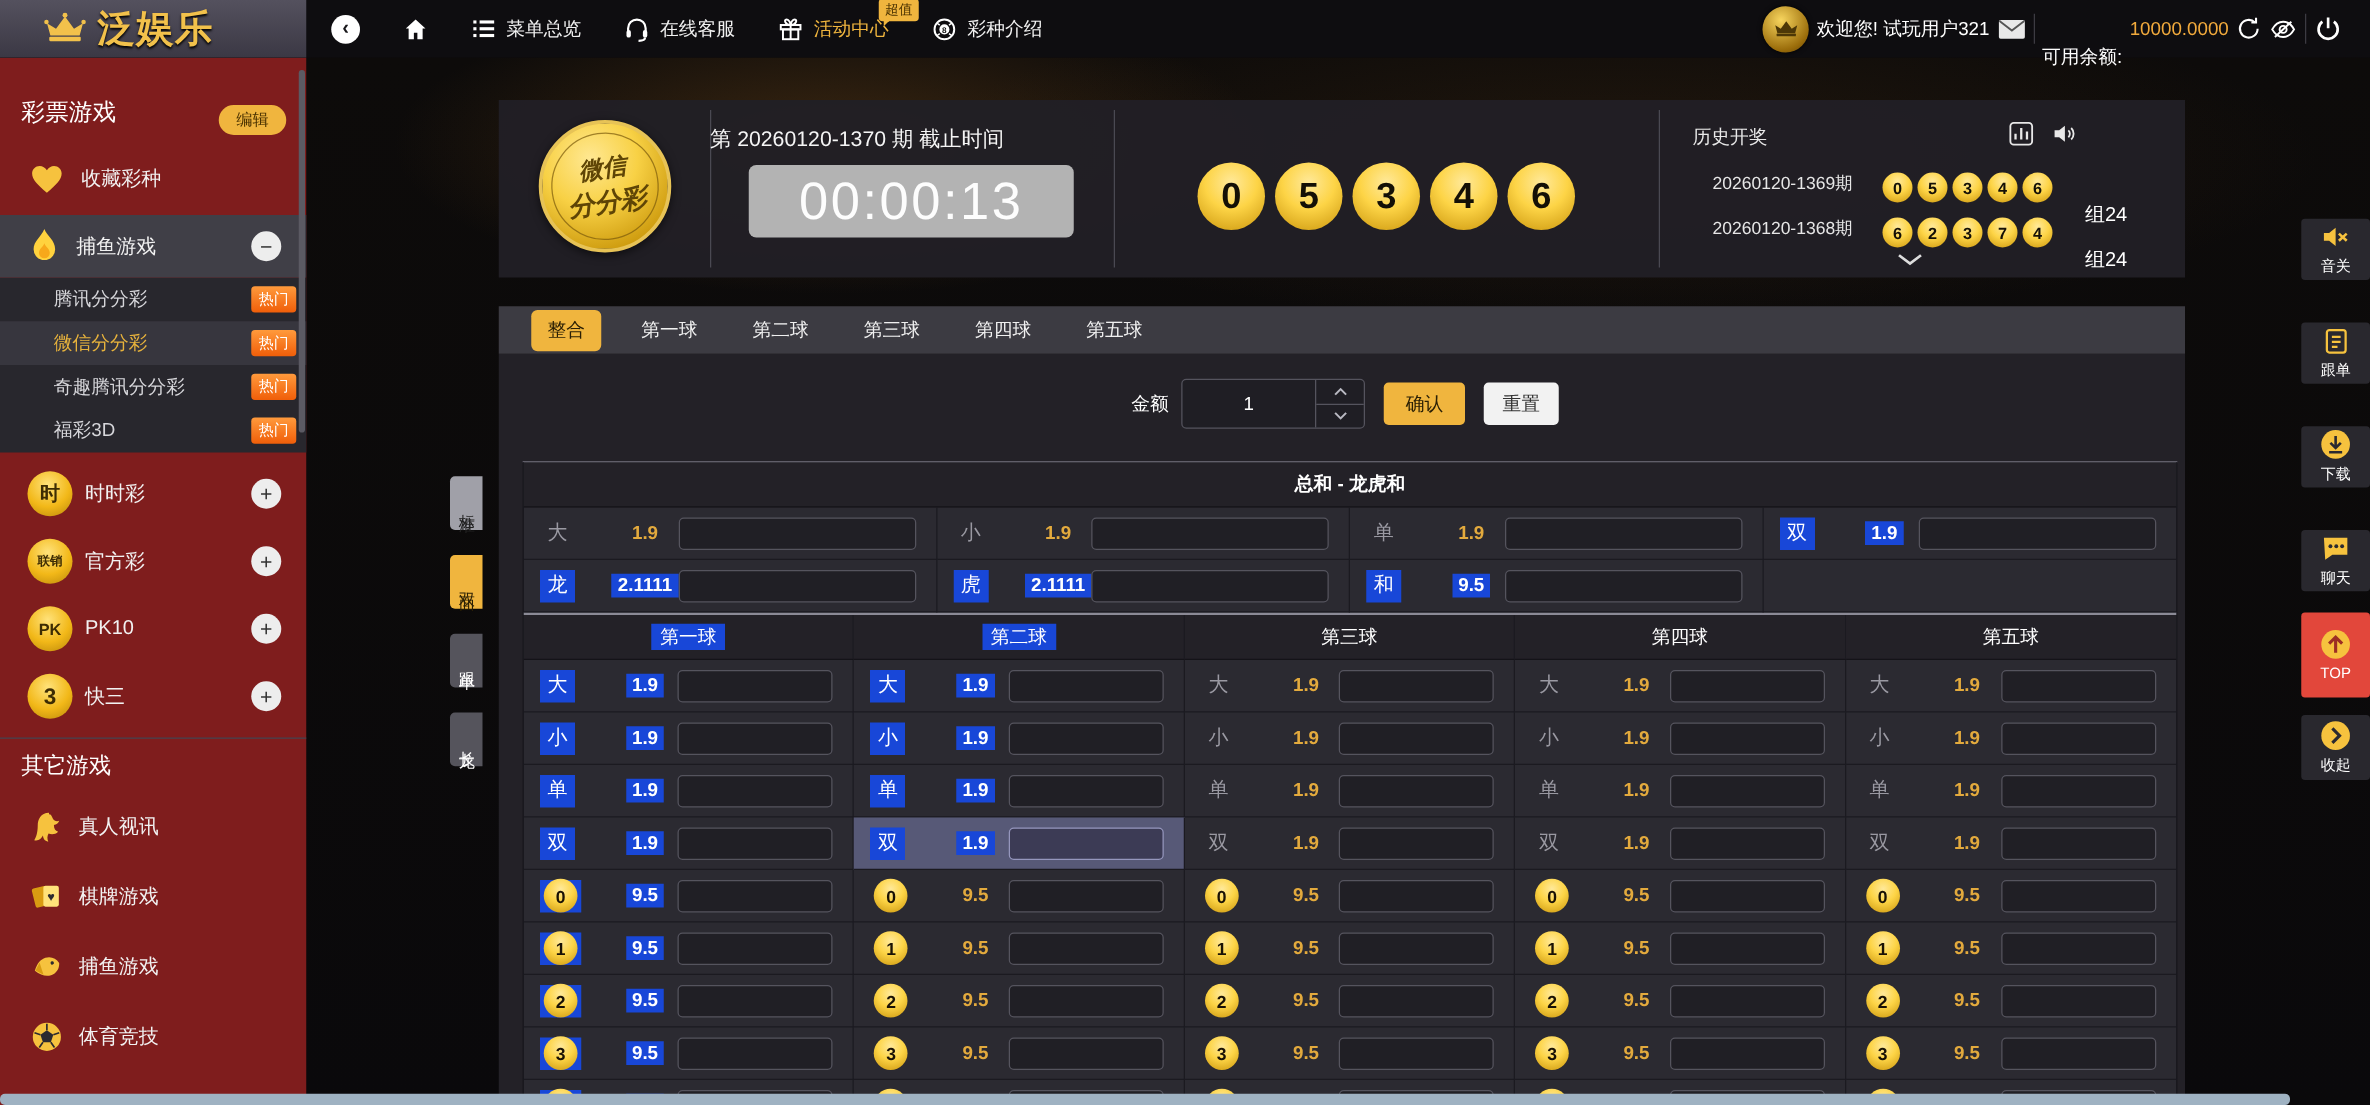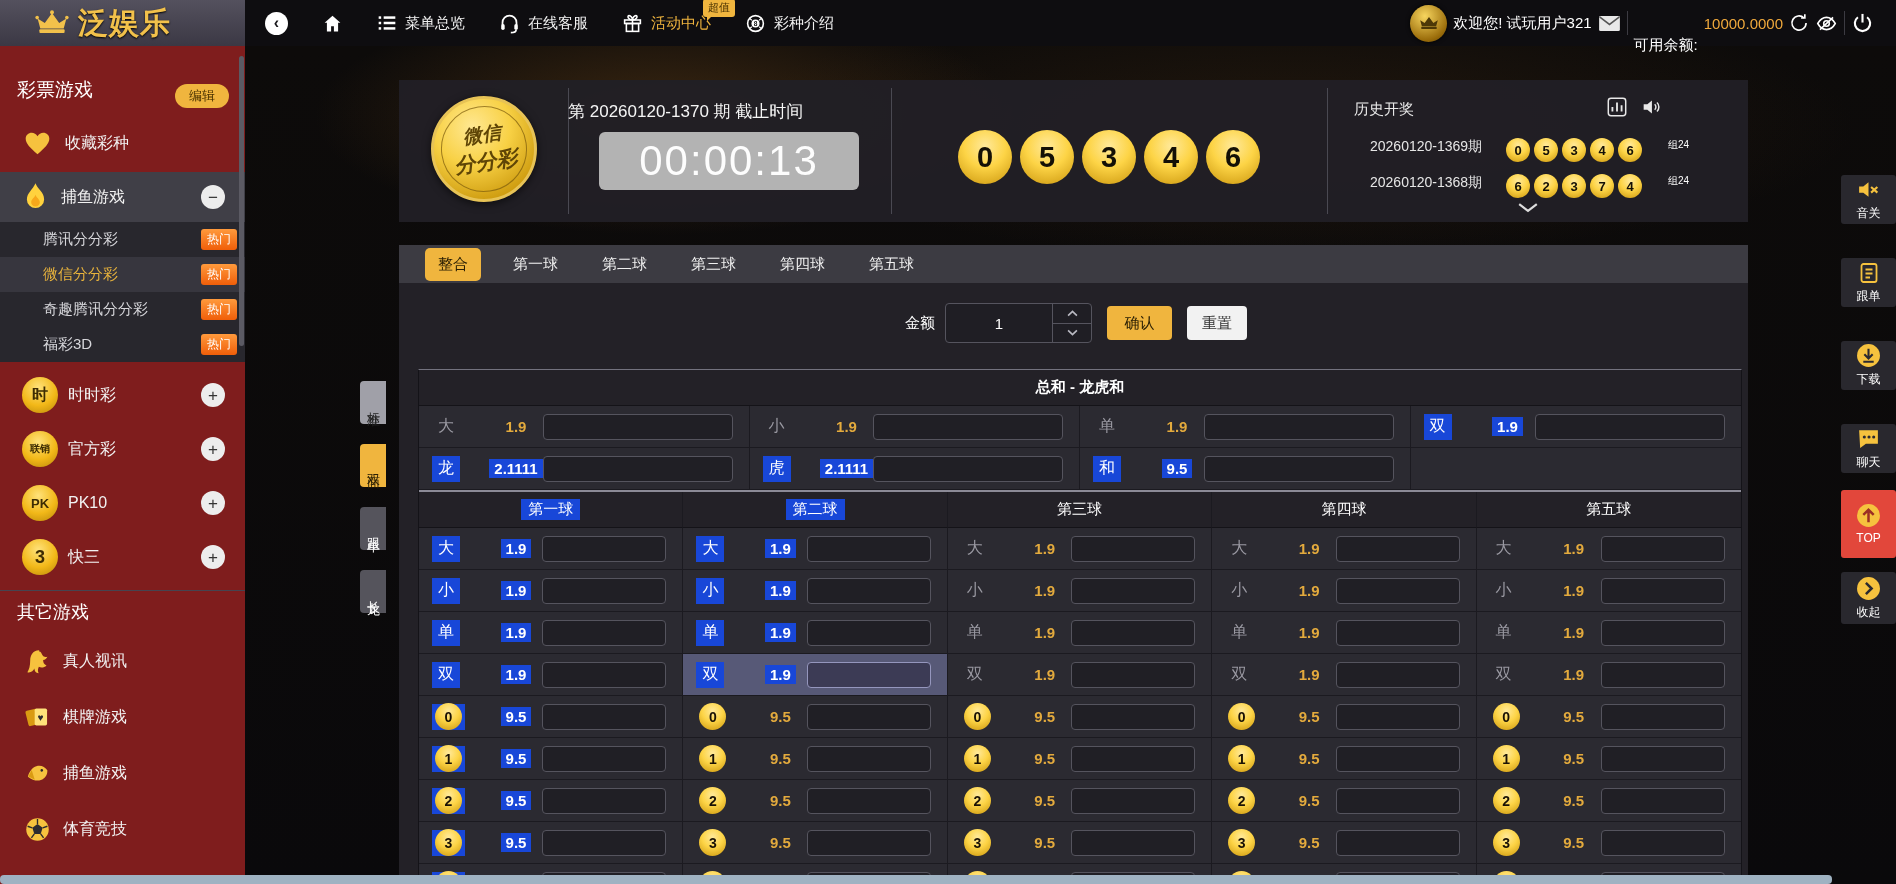--- a/index.html
+++ b/index.html
@@ -69,21 +69,21 @@
   .ball-lg{width:54px;height:54px;border-radius:50%;background:radial-gradient(circle at 50% 30%,#ffe99a 0%,#fdd446 45%,#c9940b 100%);
            display:flex;align-items:center;justify-content:center;font-size:29px;font-weight:bold;color:#141006;}
   .sec4{position:absolute;left:928px;top:0;width:421px;height:142px;}
   .hist-title{position:absolute;left:27px;top:20px;font-size:15px;color:#e9e9e9;}
   .hist-ic{position:absolute;top:16px;cursor:pointer;}
   .hist-row{position:absolute;left:43px;height:26px;display:flex;align-items:flex-start;}
   .hist-period{width:136px;font-size:14px;color:#e6e6e6;}
   .hist-balls{display:flex;gap:4px;}
   .ball-sm{width:24px;height:24px;border-radius:50%;background:radial-gradient(circle at 50% 30%,#ffe99a 0%,#fdd446 45%,#c9940b 100%);
            display:flex;align-items:center;justify-content:center;font-size:13px;font-weight:bold;color:#141006;}
-  .hist-group{margin-left:26px;font-size:10px;color:#fff;}
+  .hist-group{margin-left:26px;font-size:16px;color:#fff;margin-top:24px;}
   .hist-chevron{position:absolute;left:190px;top:122px;cursor:pointer;}
   
   .play-tabs{position:absolute;left:399px;top:245px;width:1349px;height:38px;background:#3c3b42;display:flex;align-items:center;gap:20px;padding-left:26px;box-sizing:border-box;z-index:5;}
   .ptab{font-size:15px;color:#f0f0f0;padding:6px 12px;cursor:pointer;}
   .ptab.active{background:#f0b53e;color:#2b2005;border-radius:5px;padding:7px 13px;}
   
   .panel{position:absolute;left:399px;top:283px;width:1349px;height:601px;background:#232127;z-index:4;}
   .amount-label{position:absolute;left:506px;top:31px;font-size:15px;color:#fff;}
   .amount-box{position:absolute;left:546px;top:20px;width:147px;height:40px;border:1px solid #55545e;border-radius:4px;background:#1f1e24;display:flex;box-sizing:border-box;}
   .amount-box input{flex:1;width:100px;background:transparent;border:none;outline:none;color:#fff;font-size:15px;text-align:center;font-family:"Liberation Sans",sans-serif;}

